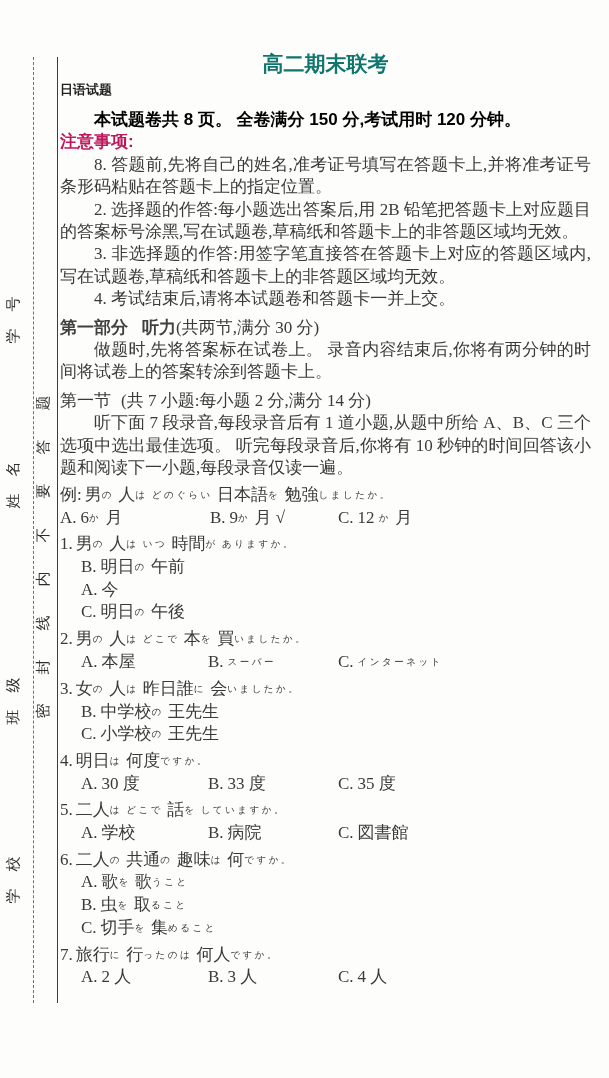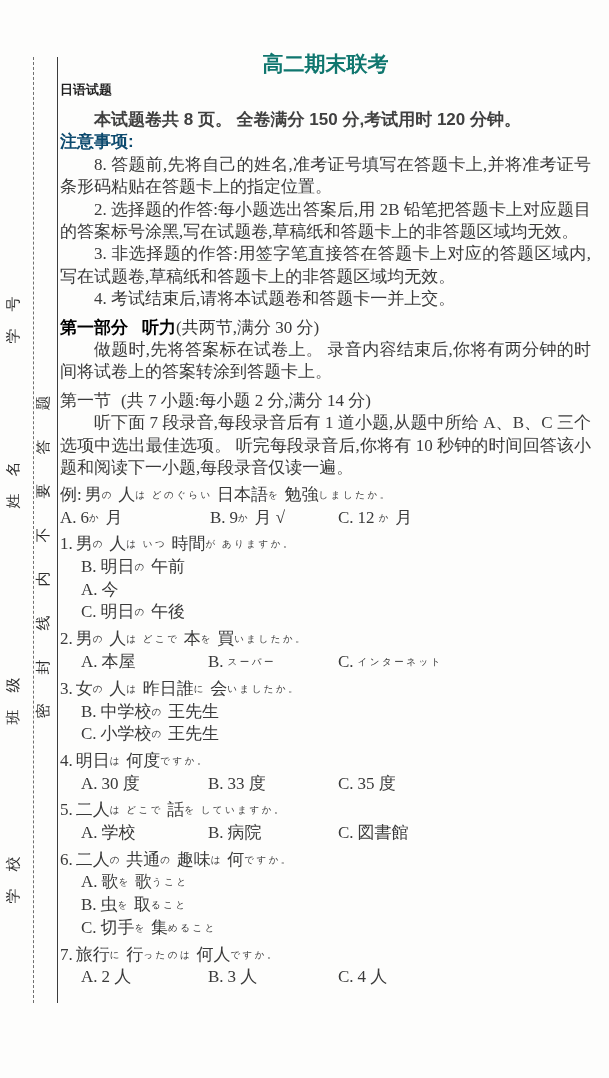--- a/index.html
+++ b/index.html
@@ -22,26 +22,26 @@
   .field-xuexiao { top:862px; }
   .seal { width:340px; left:-127px; top:539px; letter-spacing:29px; font-size:15px; }
   
   .content { position:absolute; left:60px; top:50px; width:531px;
              font-size:17px; line-height:22.4px; }
   .title { text-align:center; font-family:"Liberation Sans", sans-serif;
            font-weight:bold; font-size:21px; line-height:27px; color:#0f766e; }
   .subtitle { text-align:left; font-family:"Liberation Sans", sans-serif;
               font-weight:bold; font-size:13px; line-height:26px; color:#1e1e1e; }
   .intro { font-family:"Liberation Sans", sans-serif; font-weight:bold;
-           color:#404040; text-indent:2em; margin-top:6px; }
-  .notes-h { font-family:"Liberation Sans", sans-serif; font-weight:bold; color:#0c4a6e; }
+           color:#000000; text-indent:2em; margin-top:6px; }
+  .notes-h { font-family:"Liberation Sans", sans-serif; font-weight:bold; color:#be185d; }
   .para { margin:0; text-indent:2em; text-align:justify; }
   .part-line { margin-top:6px; }
   .part-label, .part-name { font-family:"Liberation Sans", sans-serif;
-                            font-weight:bold; color:#000000; }
+                            font-weight:bold; color:#404040; }
   .part-label { margin-right:14px; }
   .section-line { margin-top:6px; }
   .section-label { margin-right:10px; }
   .question { margin-top:4px; }
   .q-num { margin-right:3px; }
   .opt-label { margin-right:4px; }
   .optrow { display:flex; }
   .optrow .o1 { margin-left:21px; width:127px; }
   .optrow .o2 { width:130px; }
   .optrow .o3 { flex:1; }

